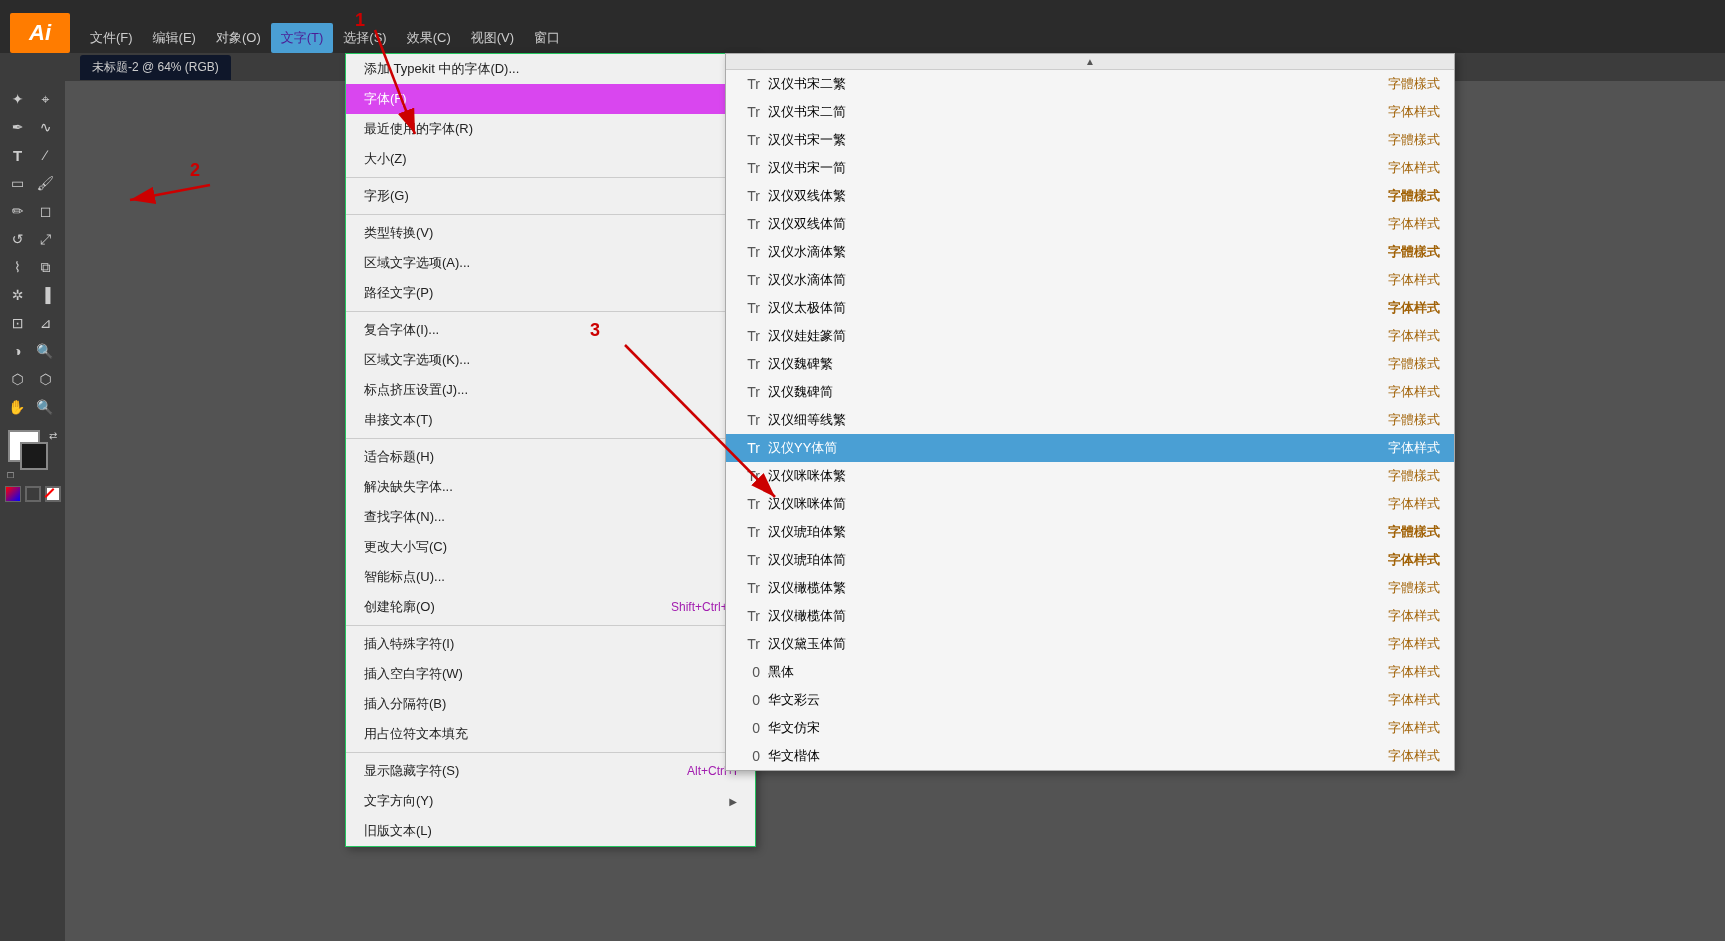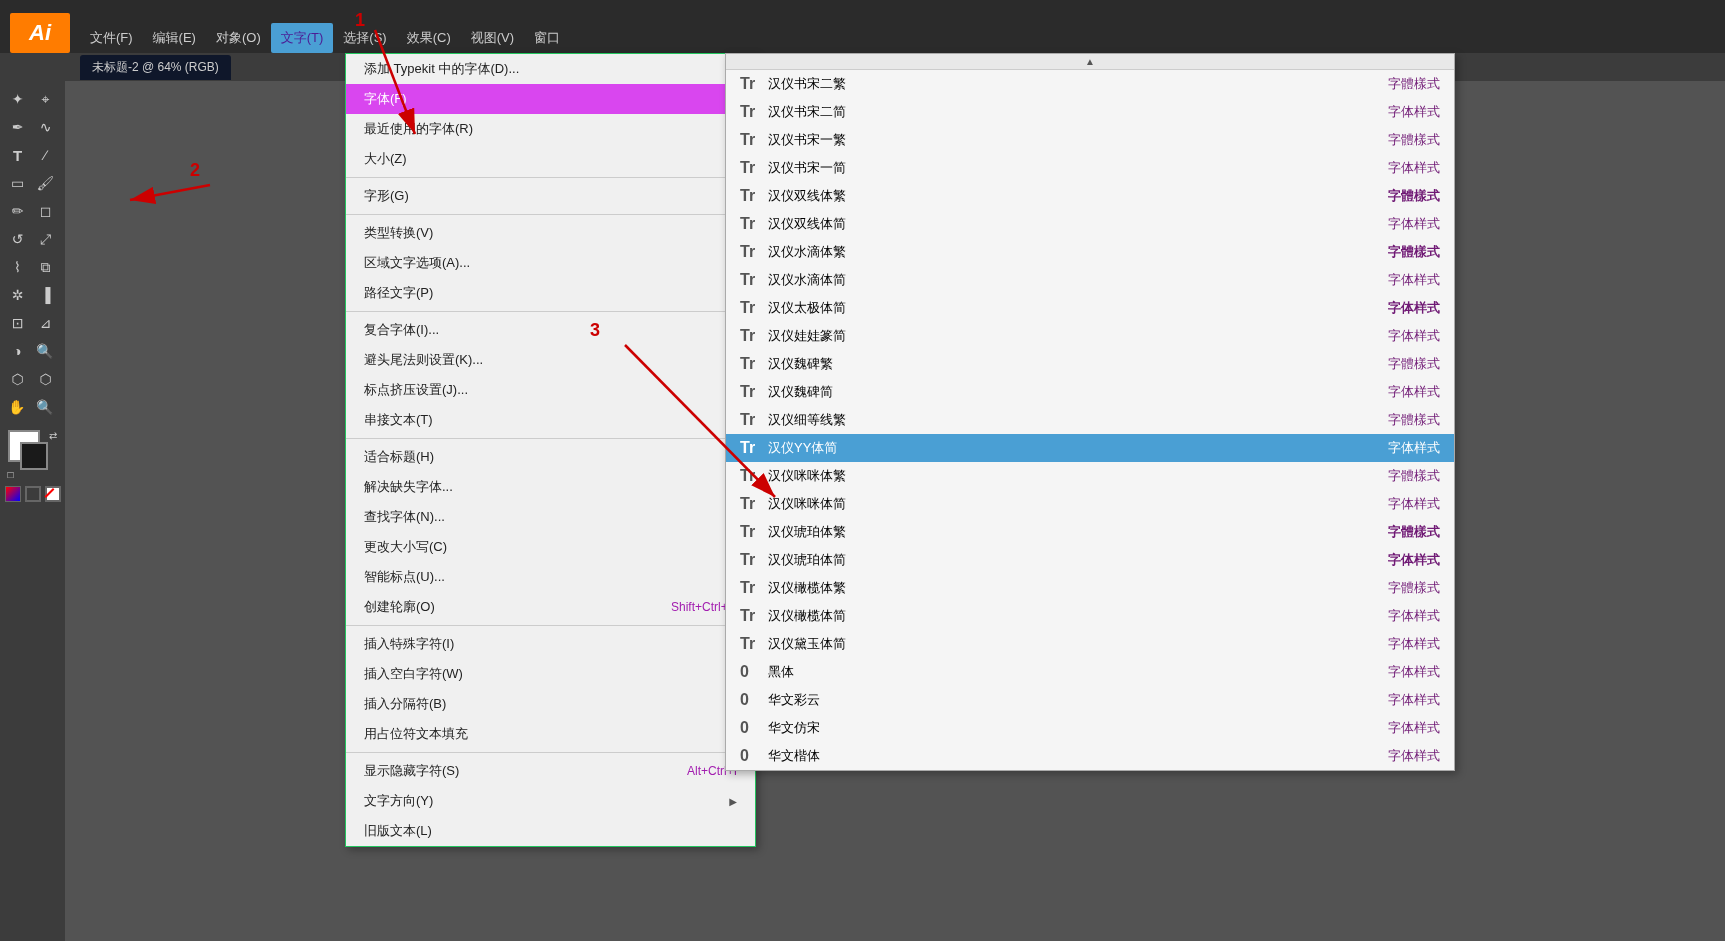--- a/index.html
+++ b/index.html
@@ -162,29 +162,30 @@
     .font-item.selected {
       background: #4a9fd4;
       color: white;
     }
     .font-item-left {
       display: flex;
       align-items: center;
       gap: 8px;
     }
     .font-icon {
-      font-size: 16px;
+      font-size: 14px;
       color: #555;
-      font-weight: bold;
+      font-weight: normal;
       min-width: 20px;
+      text-align: right;
     }
     .font-item.selected .font-icon { color: white; }
     .font-item.selected .font-style { color: white; }
     .font-name { font-size: 13px; }
-    .font-style { font-size: 13px; color: #701a75; text-align: right; }
+    .font-style { font-size: 13px; color: #a16207; text-align: right; }
 
     
     #annotation-1 {
       position: absolute;
       top: 10px;
       left: 355px;
       color: #cc0000;
       font-size: 18px;
       font-weight: bold;
       z-index: 300;
@@ -359,21 +360,21 @@
     </div>
     <div class="dropdown-item">
       <span>路径文字(P)</span>
       <span class="arrow">▶</span>
     </div>
     <div class="dropdown-separator"></div>
     <div class="dropdown-item">
       <span>复合字体(I)...</span>
     </div>
     <div class="dropdown-item">
-      <span>避头尾法则设置(K)...</span>
+      <span>区域文字选项(K)...</span>
     </div>
     <div class="dropdown-item">
       <span>标点挤压设置(J)...</span>
     </div>
     <div class="dropdown-item">
       <span>串接文本(T)</span>
       <span class="arrow">▶</span>
     </div>
     <div class="dropdown-separator"></div>
     <div class="dropdown-item">

